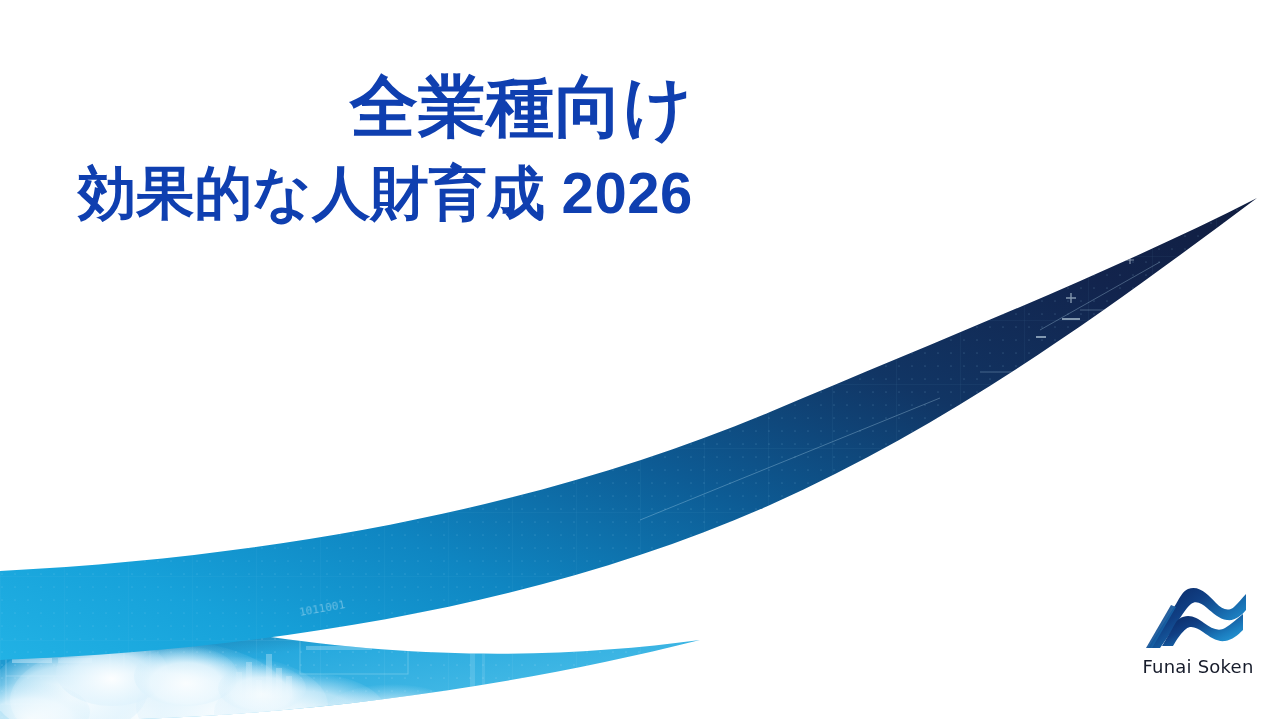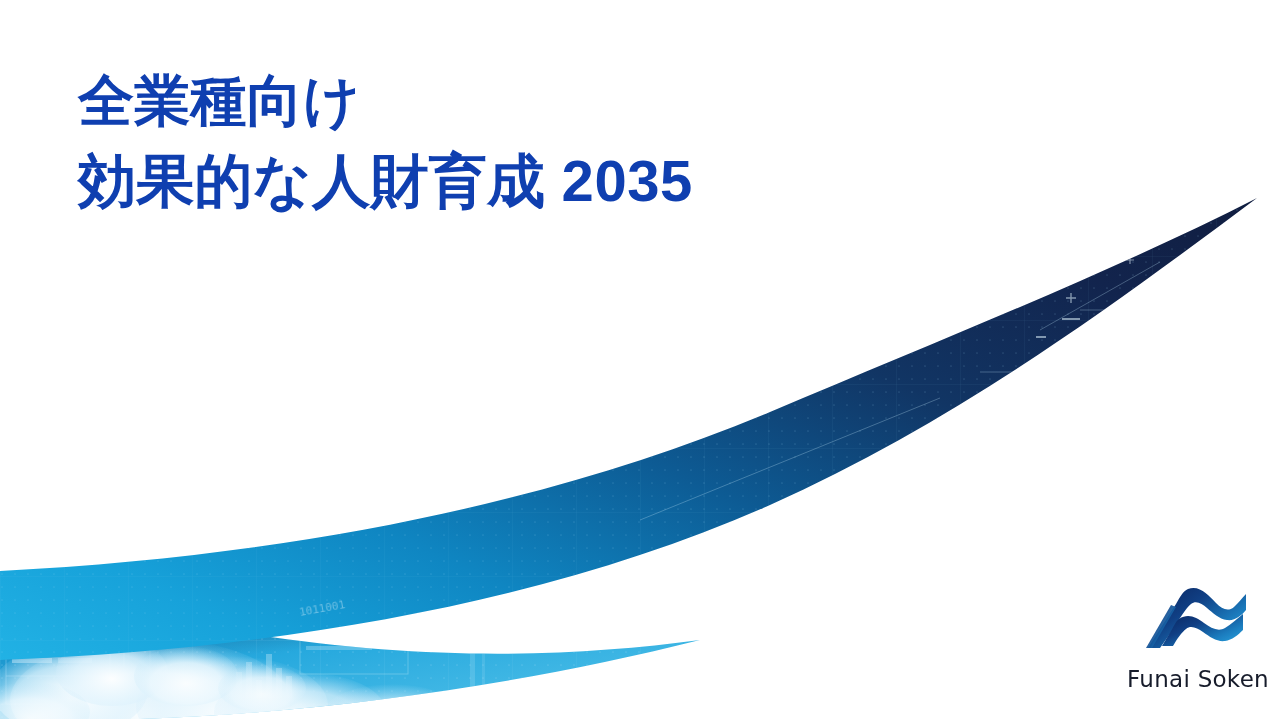--- a/index.html
+++ b/index.html
@@ -26,25 +26,26 @@
   }
 
   
   .title-block {
     position: absolute;
     left: 78px;
     top: 72px;
     z-index: 5;
   }
   .line-main {
-    font-size: 56px;
+    font-size: 68px;
     font-weight: 700;
     line-height: 1.02;
     letter-spacing: 0.005em;
     white-space: nowrap;
+    text-align: right;
   }
   .line-sub {
     font-size: 57px;
     font-weight: 700;
     line-height: 1.08;
     letter-spacing: -0.012em;
     white-space: nowrap;
     margin-top: 10px;
   }
   .line-report {
@@ -68,22 +69,22 @@
     height: 100px;
     z-index: 6;
     text-align: center;
   }
   .logo-mark {
     display: block;
     margin: 0 auto;
   }
   .logo-wordmark {
     display: block;
-    margin-top: 18px;
-    font-size: 23px;
+    margin-top: 8px;
+    font-size: 18px;
     font-weight: 400;
     letter-spacing: 0.012em;
     color: #171c2b;
     font-family: "DejaVu Sans", "Liberation Sans", sans-serif;
   }
 </style>
 </head>
 <body>
 
 <div id="slide">
@@ -271,21 +272,21 @@
         <rect x="732" y="636" width="7" height="7"></rect>
       </g>
     </g>
   </svg>
 
   <div class="title-block">
     <div class="line-main" style="color:#0f3fb0;">全業種向け</div>
 
 
     <div class="line-report" style="color:#0f3fb0;">
-      <span>効果的な人財育成</span><span>&nbsp;</span><span class="year">2035</span>
+      <span>効果的な人財育成</span><span>&nbsp;</span><span class="year">2026</span>
     </div>
   </div>
 
   <div class="logo">
     <svg class="logo-mark" width="104" height="62" viewBox="0 0 104 62" xmlns="http://www.w3.org/2000/svg">
 
       <path d="M42 3 C54 -1 62 9 70 17 C76 23 82 26 88 21 C92 17.5 96 12 100 8
                L100 24 C95 30 89 35 81 34 C73 33 67 27 61 22 C56 17.5 50 14 45 18
                C40 22 34 32 28 42 L14 62 L2 62 L30 18 C34 11 37 5 42 3 Z" fill="url(#gLogo)"></path>
 

